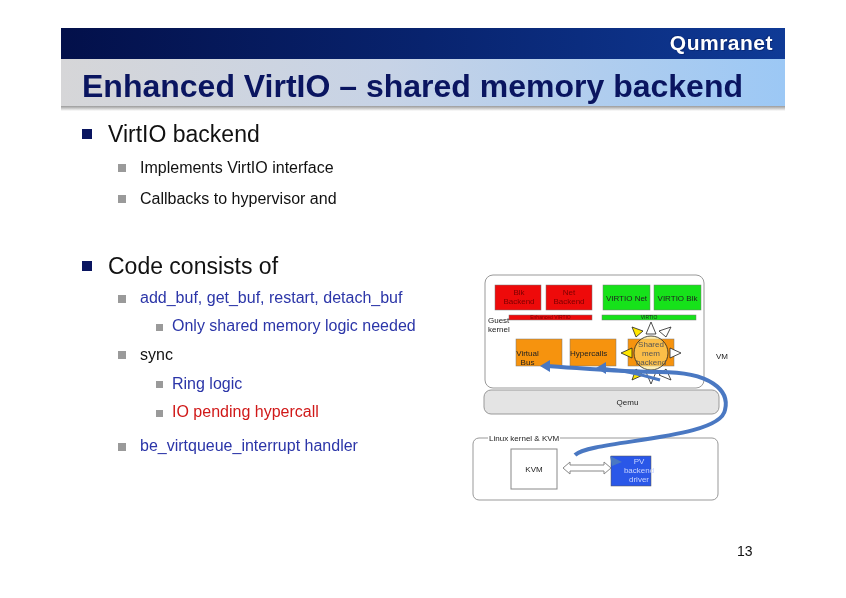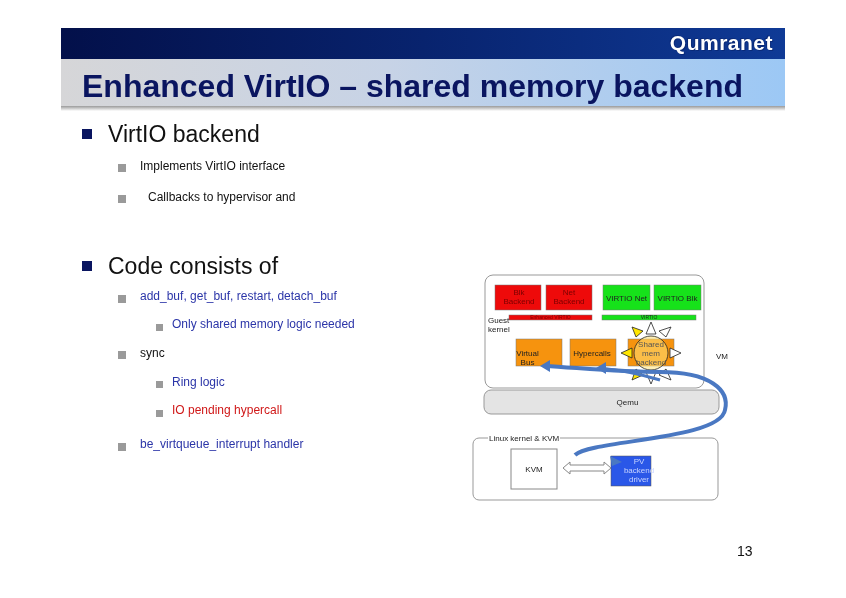--- a/index.html
+++ b/index.html
@@ -7,21 +7,21 @@
   .topbar{position:absolute;left:61px;top:28px;width:724px;height:31px;background:linear-gradient(90deg,#03104a 0%,#08236e 50%,#0f3a96 100%);}
   .logo{position:absolute;right:12px;top:3px;color:#fff;font-weight:bold;font-size:21px;letter-spacing:0.5px;text-shadow:1px 1px 0 #0a2a78,-1px -1px 0 #0a2a78;margin-left:13px;}
   .titlebar{position:absolute;left:61px;top:59px;width:724px;height:47px;background:linear-gradient(90deg,#d6d6d8 0%,#c7d3e6 45%,#9cc8f5 100%);}
   .title{position:absolute;left:21px;top:9px;font-size:32px;font-weight:bold;color:#0a1560;}
   .shadowline{position:absolute;left:61px;top:106px;width:724px;height:5px;background:linear-gradient(180deg,#9a9a9a,#fff);}
   .b{position:absolute;white-space:nowrap;}
   .sq1{position:absolute;width:10px;height:10px;background:#0a1560;}
   .sq2{position:absolute;width:8px;height:8px;background:#9a9a9a;}
   .sq3{position:absolute;width:7px;height:7px;background:#9a9a9a;}
   .l1{font-size:23px;color:#111;}
-  .l2{font-size:12px;color:#111;}
+  .l2{font-size:16px;color:#111;}
   .blue{color:#2b35a8;}
   .red{color:#d01818;}
   .page{position:absolute;left:737px;top:543px;font-size:14px;color:#111;}
   .diag{position:absolute;left:0;top:0;}
   .dlabel{position:absolute;font-size:8px;color:#222;text-align:center;line-height:9px;}
 </style>
 </head>
 <body>
 
 <div class="topbar">
@@ -30,21 +30,21 @@
 <div class="titlebar">
   <span class="title">Enhanced VirtIO – shared memory backend</span>
 </div>
 <div class="shadowline"></div>
 
 <div class="sq1" style="left:82px;top:129px;"></div>
 <div class="b l1" style="left:108px;top:121px;">VirtIO backend</div>
 <div class="sq2" style="left:118px;top:164px;"></div>
 <div class="b l2" style="left:140px;top:159px;">Implements VirtIO interface</div>
 <div class="sq2" style="left:118px;top:195px;"></div>
-<div class="b l2" style="left:140px;top:190px;margin-left:8px;">Callbacks to hypervisor and</div>
+<div class="b l2" style="left:140px;top:190px;">Callbacks to hypervisor and</div>
 
 <div class="sq1" style="left:82px;top:261px;"></div>
 <div class="b l1" style="left:108px;top:253px;">Code consists of</div>
 <div class="sq2" style="left:118px;top:295px;"></div>
 <div class="b l2 blue" style="left:140px;top:289px;">add_buf, get_buf, restart, detach_buf</div>
 <div class="sq3" style="left:156px;top:324px;"></div>
 <div class="b l2 blue" style="left:172px;top:317px;">Only shared memory logic needed</div>
 <div class="sq2" style="left:118px;top:351px;"></div>
 <div class="b l2" style="left:140px;top:346px;">sync</div>
 <div class="sq3" style="left:156px;top:381px;"></div>
@@ -96,21 +96,21 @@
 Backend</div>
 <div class="dlabel" style="left:546px;top:288px;width:46px;color:#7a0000;white-space:pre-line;">Net
 Backend</div>
 <div class="dlabel" style="left:603px;top:294px;width:47px;">VIRTIO Net</div>
 <div class="dlabel" style="left:654px;top:294px;width:47px;">VIRTIO Blk</div>
 <div class="dlabel" style="left:509px;top:313px;width:83px;font-size:5px;color:#7a0000;">Enhanced VIRTIO</div>
 <div class="dlabel" style="left:602px;top:313px;width:94px;font-size:5px;">VIRTIO</div>
 <div class="dlabel" style="left:488px;top:316px;text-align:left;white-space:pre-line;">Guest
 kernel</div>
 <div class="dlabel" style="left:516px;top:349px;width:23px;">Virtual Bus</div>
-<div class="dlabel" style="left:570px;top:349px;width:44px;">Hypercalls</div>
+<div class="dlabel" style="left:570px;top:349px;width:35px;">Hypercalls</div>
 <div class="dlabel" style="left:628px;top:340px;width:46px;color:#555;white-space:pre-line;">Shared
 mem
 backend</div>
 <div class="dlabel" style="left:716px;top:352px;">VM</div>
 <div class="dlabel" style="left:496px;top:398px;width:235px;padding-left:14px;">Qemu</div>
 <div class="dlabel" style="left:489px;top:434px;text-align:left;white-space:nowrap;">Linux kernel &amp; KVM</div>
 <div class="dlabel" style="left:511px;top:465px;width:46px;">KVM</div>
 <div class="dlabel" style="left:611px;top:457px;width:56px;color:#c8d4ff;white-space:pre-line;">PV
 backend
 driver</div>

